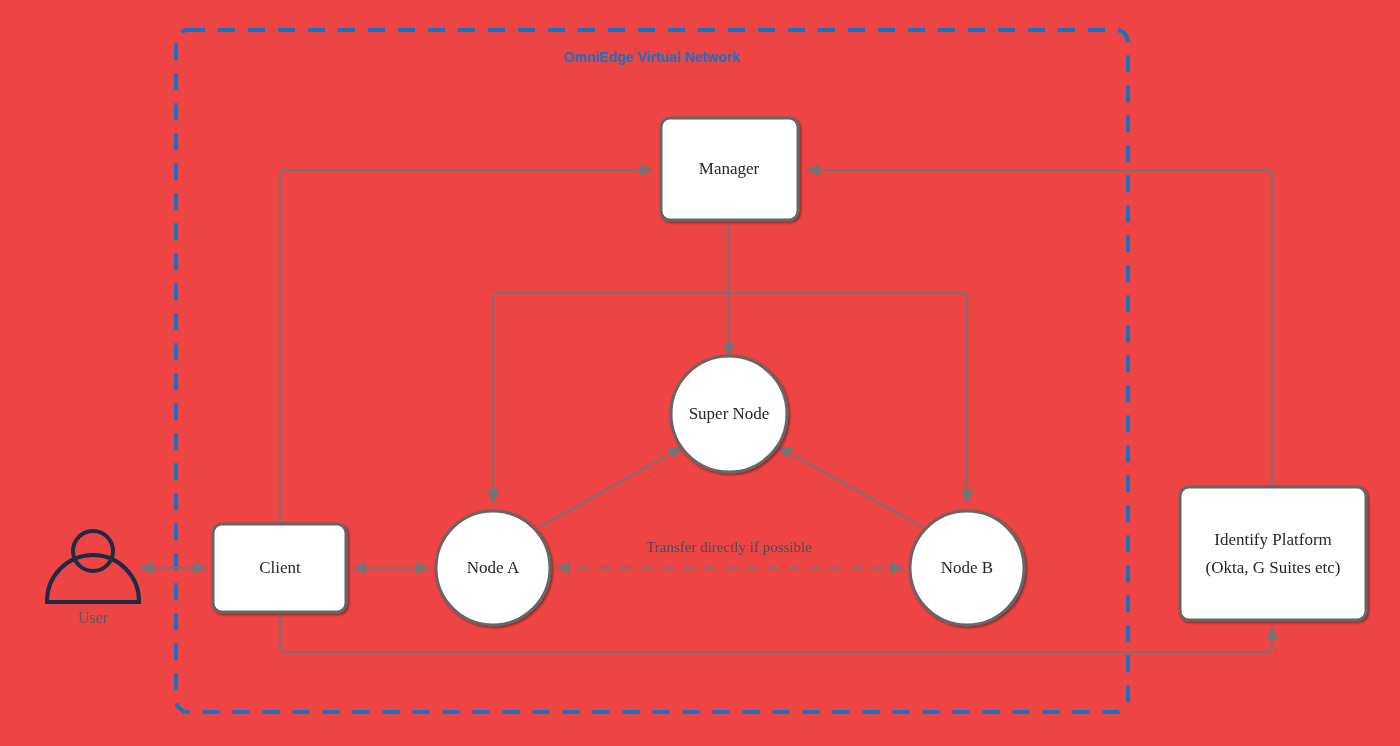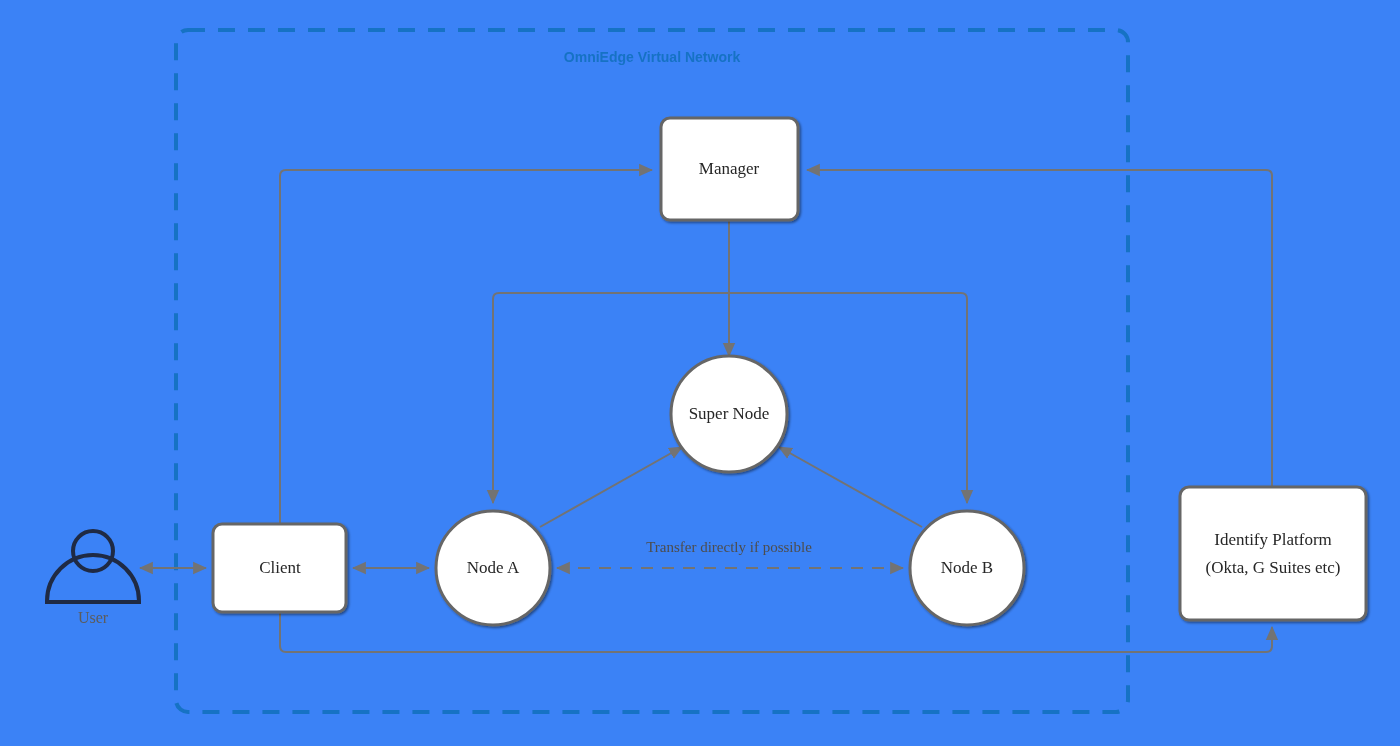--- a/index.html
+++ b/index.html
@@ -5,21 +5,21 @@
 <style>
   html, body {
     margin: 0;
     padding: 0;
     background: #000000;
   }
   #canvas {
     position: relative;
     width: 1400px;
     height: 746px;
-    background: #3b82f6;
+    background: #ef4444;
     overflow: hidden;
     font-family: "Liberation Serif", "DejaVu Serif", serif;
   }
   svg#diagram {
     position: absolute;
     left: 0;
     top: 0;
     width: 1400px;
     height: 746px;
   }

